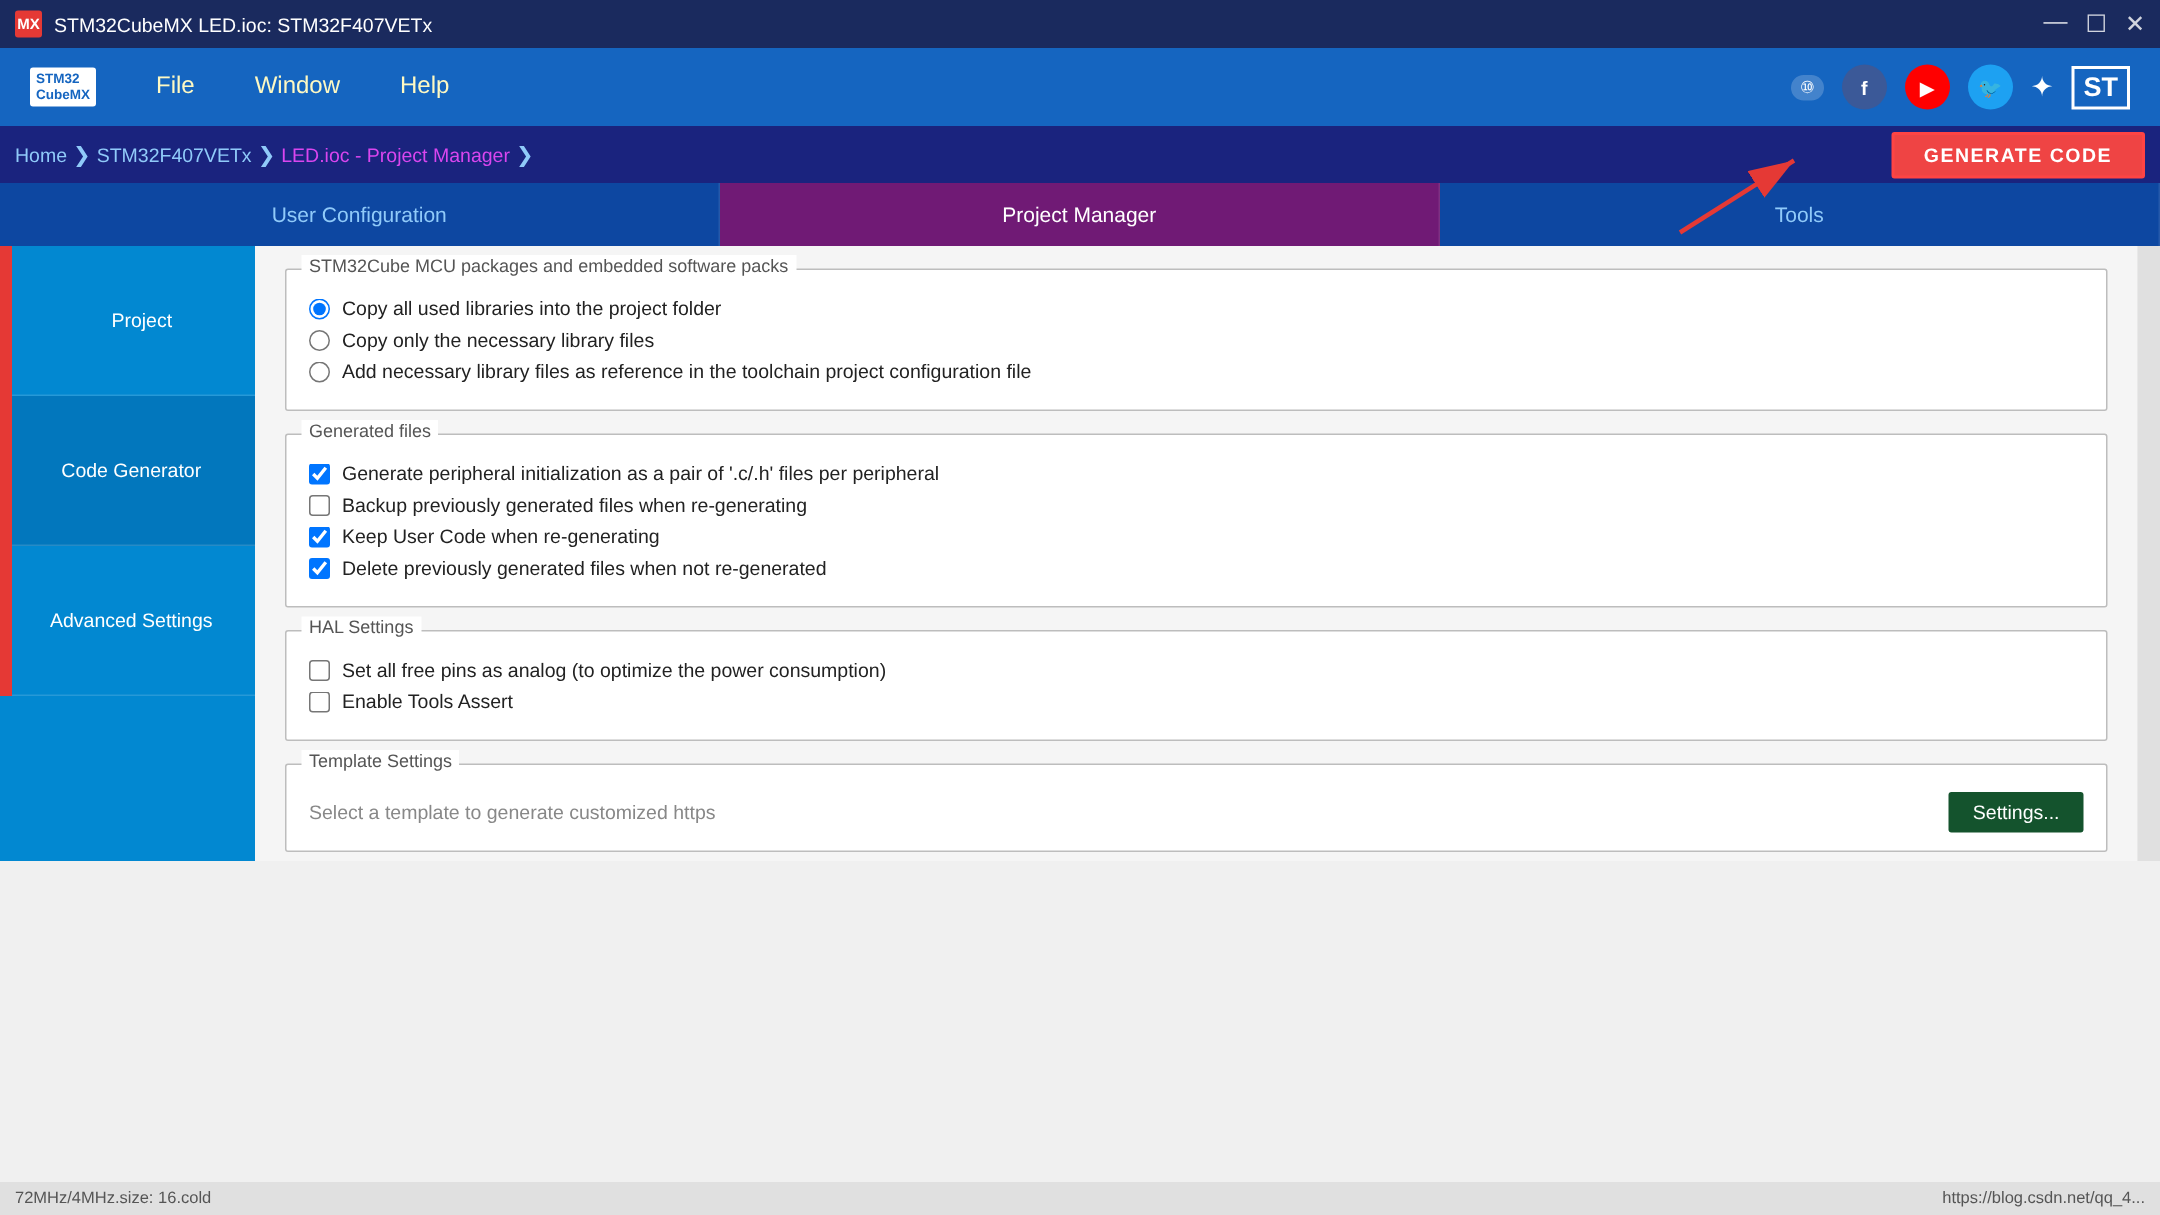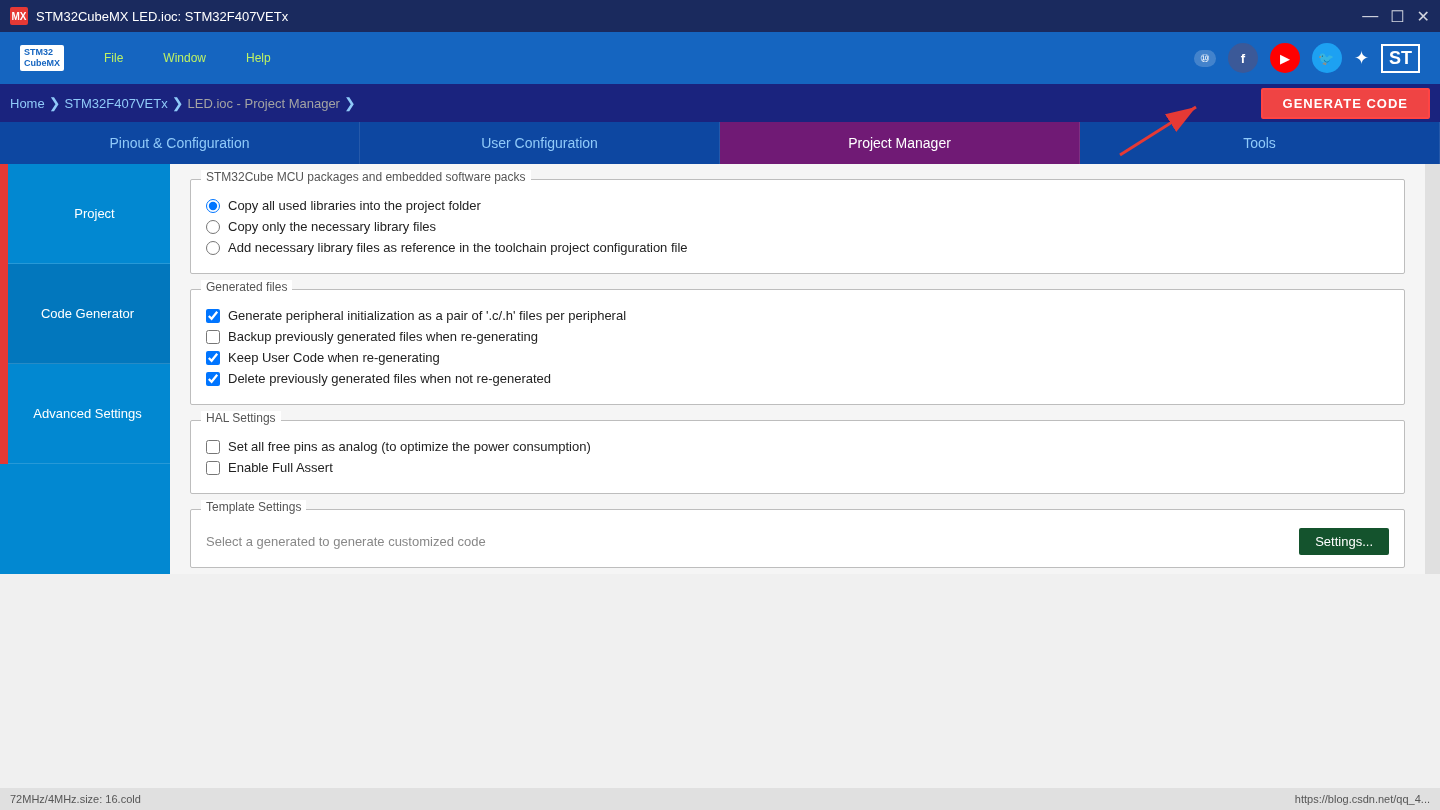--- a/index.html
+++ b/index.html
@@ -28,21 +28,21 @@
       display: flex;
       align-items: center;
       padding: 0 20px;
       gap: 40px;
       justify-content: space-between;
     }
     .menu-bar-left { display: flex; align-items: center; gap: 40px; }
     .menu-logo { display: flex; align-items: center; gap: 4px; }
     .logo-box { background: white; color: #1565c0; font-size: 9px; font-weight: bold; padding: 2px 4px; border-radius: 2px; line-height: 1.2; }
     .menu-items { display: flex; gap: 40px; }
-    .menu-item { color: #bef264; font-size: 12px; cursor: pointer; }
+    .menu-item { color: #fef9c3; font-size: 16px; cursor: pointer; }
     .menu-bar-right { display: flex; align-items: center; gap: 12px; }
     .social-icon { width: 30px; height: 30px; border-radius: 50%; display: flex; align-items: center; justify-content: center; font-size: 14px; color: white; cursor: pointer; }
     .fb-icon { background: #3b5998; }
     .yt-icon { background: #ff0000; }
     .tw-icon { background: #1da1f2; }
     .ver-badge { background: rgba(255,255,255,0.2); color: white; font-size: 11px; padding: 2px 6px; border-radius: 10px; }
     .network-icon { color: white; font-size: 18px; }
     .st-logo { color: white; font-size: 22px; font-weight: bold; border: 2px solid white; padding: 2px 6px; }
 
     
@@ -50,21 +50,21 @@
       background: #1a237e;
       height: 38px;
       display: flex;
       align-items: center;
       padding: 0 10px;
       justify-content: space-between;
     }
     .breadcrumb { display: flex; align-items: center; gap: 4px; }
     .breadcrumb-item { color: #90caf9; font-size: 13px; cursor: pointer; }
     .breadcrumb-sep { color: #90caf9; font-size: 14px; }
-    .breadcrumb-item.active { color: #a3a3a3; }
+    .breadcrumb-item.active { color: #d946ef; }
     .generate-code-btn {
       background: #ef4444;
       color: white;
       border: 2px solid #ff4444;
       padding: 6px 20px;
       font-size: 13px;
       font-weight: bold;
       cursor: pointer;
       letter-spacing: 1px;
       border-radius: 2px;
@@ -266,21 +266,20 @@
       <span class="breadcrumb-sep">❯</span>
       <span class="breadcrumb-item">STM32F407VETx</span>
       <span class="breadcrumb-sep">❯</span>
       <span class="breadcrumb-item active">LED.ioc - Project Manager</span>
       <span class="breadcrumb-sep">❯</span>
     </div>
     <button class="generate-code-btn">GENERATE CODE</button>
   </div>
 
   <div class="tab-bar">
-    <div class="tab">Pinout &amp; Configuration</div>
     <div class="tab">User Configuration</div>
     <div class="tab active">Project Manager</div>
     <div class="tab">Tools</div>
   </div>
 
   <div class="main-layout">
 
     <div class="sidebar">
       <div class="sidebar-item-wrapper" style="position:relative;">
         <div class="left-accent" style="height:100px;"></div>
@@ -340,30 +339,30 @@
 
       <div class="section-box">
         <span class="section-legend">HAL Settings</span>
         <div class="section-content">
           <div class="checkbox-item">
             <input type="checkbox" style="">
             <label>Set all free pins as analog (to optimize the power consumption)</label>
           </div>
           <div class="checkbox-item">
             <input type="checkbox" style="">
-            <label>Enable Full Assert</label>
+            <label>Enable Tools Assert</label>
           </div>
         </div>
       </div>
 
       <div class="section-box">
         <span class="section-legend">Template Settings</span>
         <div class="section-content">
           <div class="template-row">
-            <span style="color:#888; font-size:13px;">Select a generated to generate customized code</span>
+            <span style="color:#888; font-size:13px;">Select a template to generate customized https</span>
             <button class="settings-btn">Settings...</button>
           </div>
         </div>
       </div>
 
     </div>
 
     <div class="right-panel"></div>
   </div>
 

